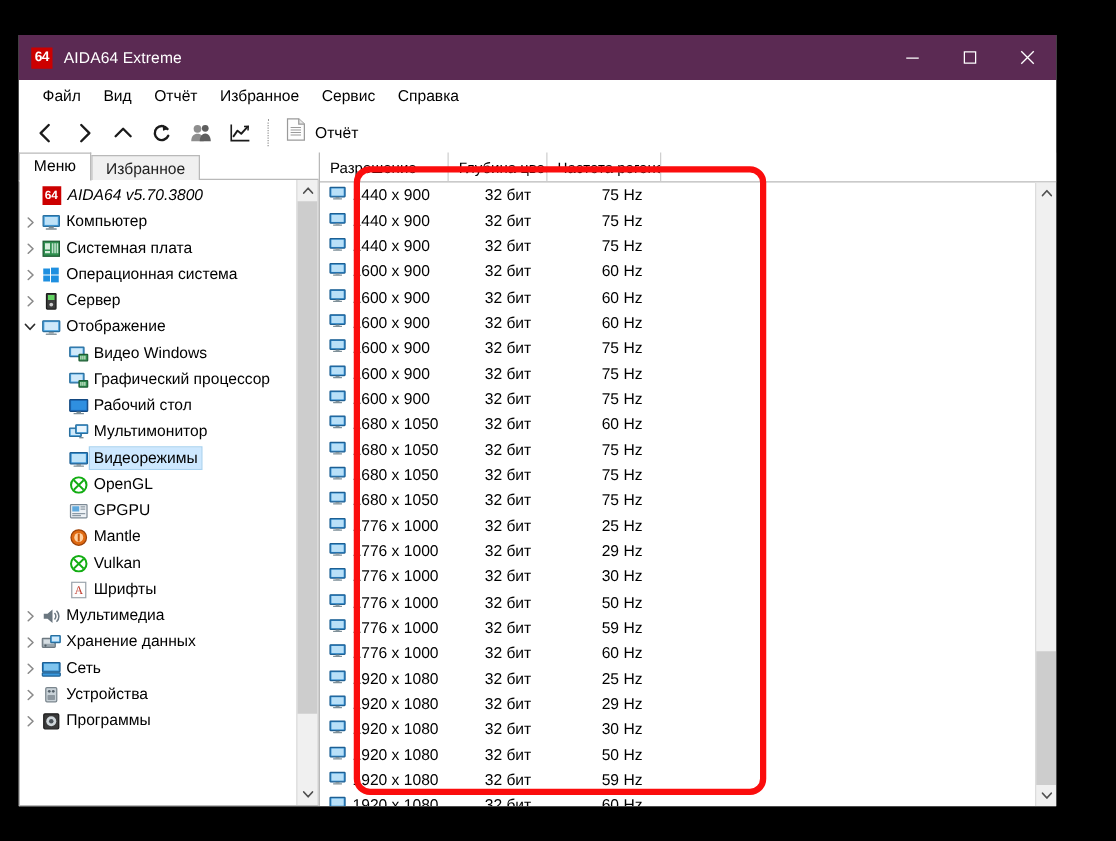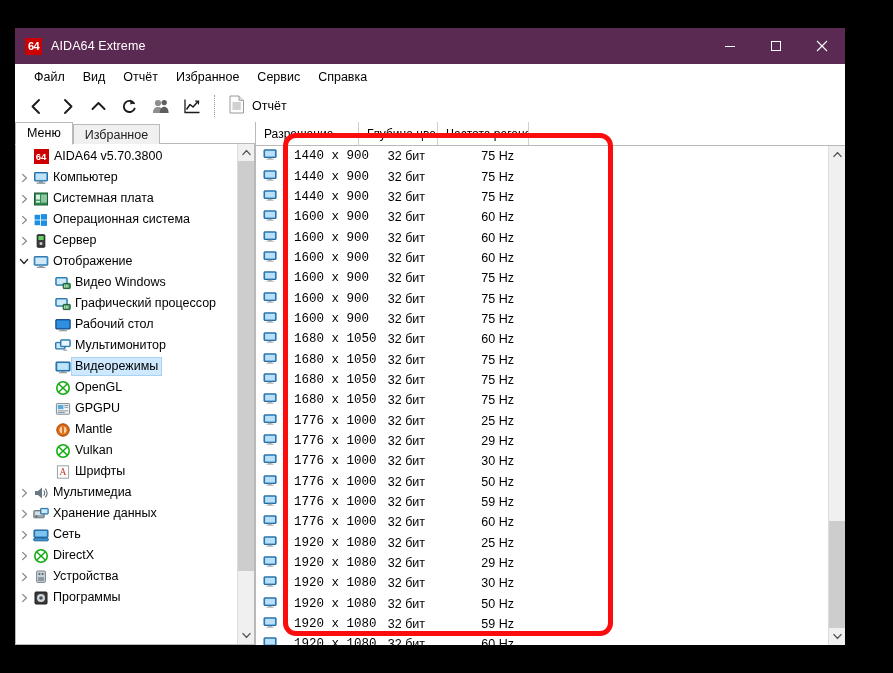--- a/index.html
+++ b/index.html
@@ -198,21 +198,21 @@
     height: 16px;
     flex: none;
     display: flex;
     align-items: center;
     justify-content: center;
   }
   .tlabel {
     padding: 1px 3px 1px 3px;
     line-height: 15px;
   }
-  .root .tlabel { padding-left: 4px; }
+  .root .tlabel { padding-left: 4px; font-style: italic; }
 
   
   #right-pane {
     flex: 1;
     display: flex;
     flex-direction: column;
     border-left: 1px solid #b9b9b9;
     position: relative;
     background: #ffffff;
   }
@@ -257,21 +257,21 @@
     color: #000;
     white-space: nowrap;
   }
   .cell-res {
     width: 103px;
     display: flex;
     align-items: center;
     padding-left: 7px;
     box-sizing: border-box;
   }
-  .cell-res .txt { margin-left: 16px; font-family: Liberation Mono, monospace; }
+  .cell-res .txt { margin-left: 4px; }
   .cell-depth {
     width: 79px;
     text-align: right;
     box-sizing: border-box;
     padding-right: 13px;
   }
   .cell-freq {
     width: 91px;
     text-align: right;
     box-sizing: border-box;
@@ -693,35 +693,20 @@
             </div>
             <div class="tnode">
               <div style="width:0px;flex:none;"></div>
               <div class="arrow">
                 <svg width="9" height="10" viewBox="0 0 9 10">
                   <path d="M2.6 1.4 L6.4 5 L2.6 8.6" stroke="#8a8a8a" stroke-width="1.3" fill="none" stroke-linecap="round" stroke-linejoin="round"></path>
                 </svg>
               </div>
               <div class="ticon">
                 <svg width="16" height="14" viewBox="0 0 16 14">
-                  <circle cx="8" cy="7" r="6.2" fill="#ffffff" stroke="#13ad13" stroke-width="1.6"></circle>
-                  <path d="M4.1 3.2 L11.9 10.8 M11.9 3.2 L4.1 10.8" stroke="#13ad13" stroke-width="1.5"></path>
-                </svg>
-              </div>
-              <div class="tlabel">DirectX</div>
-            </div>
-            <div class="tnode">
-              <div style="width:0px;flex:none;"></div>
-              <div class="arrow">
-                <svg width="9" height="10" viewBox="0 0 9 10">
-                  <path d="M2.6 1.4 L6.4 5 L2.6 8.6" stroke="#8a8a8a" stroke-width="1.3" fill="none" stroke-linecap="round" stroke-linejoin="round"></path>
-                </svg>
-              </div>
-              <div class="ticon">
-                <svg width="16" height="14" viewBox="0 0 16 14">
                   <rect x="3.6" y="1" width="8.8" height="11.4" rx="1" fill="#c9d2d8" stroke="#7a858d"></rect>
                   <circle cx="6.4" cy="4" r="1.1" fill="#55616a"></circle>
                   <circle cx="9.6" cy="4" r="1.1" fill="#55616a"></circle>
                   <rect x="5" y="7" width="6" height="4" rx="0.6" fill="#8d979f"></rect>
                 </svg>
               </div>
               <div class="tlabel">Устройства</div>
             </div>
             <div class="tnode">
               <div style="width:0px;flex:none;"></div>

